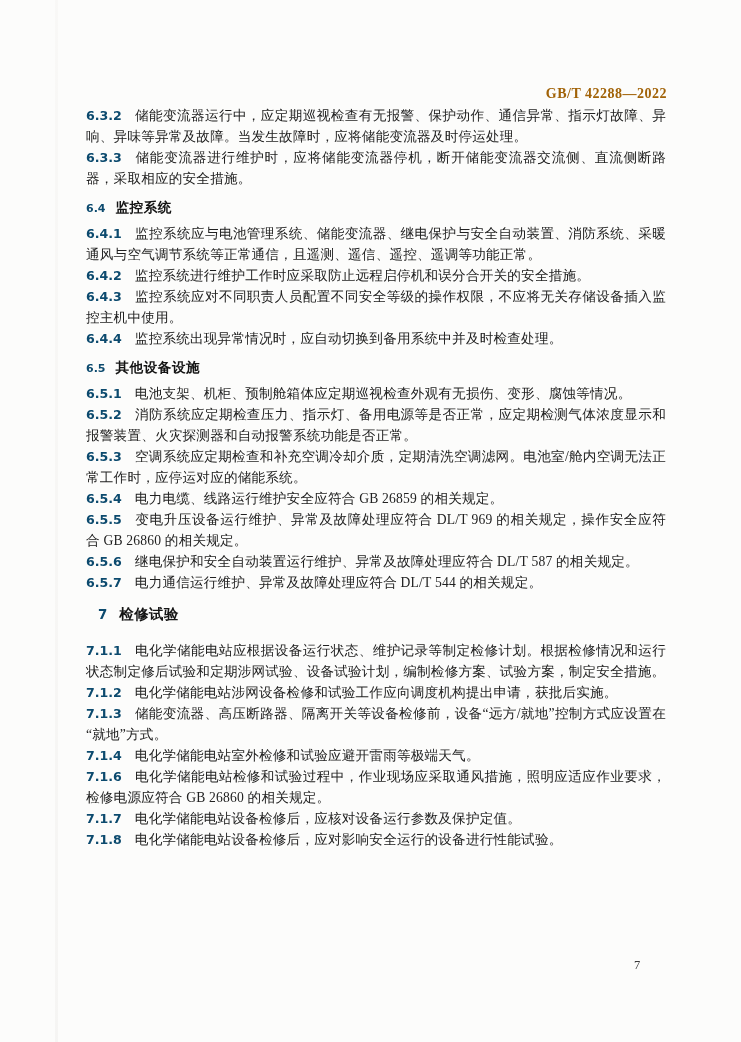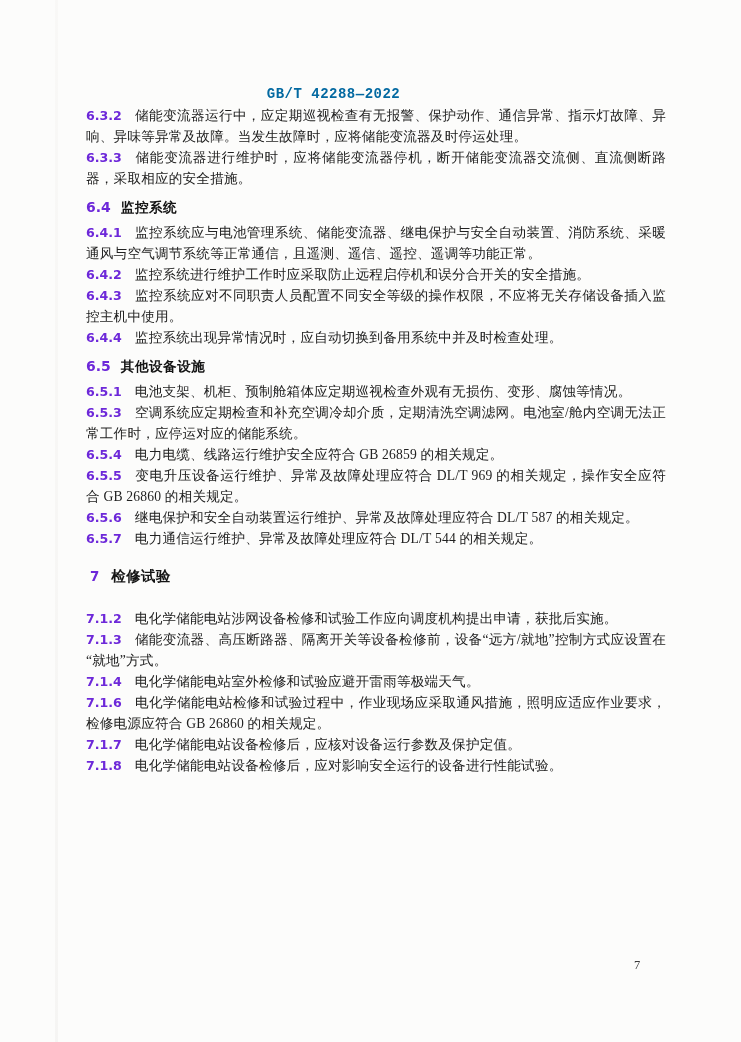--- a/index.html
+++ b/index.html
@@ -16,50 +16,50 @@
     overflow:hidden;
   }
   
   .scan-edge{
     position:absolute;left:55px;top:0;width:3px;height:100%;
     background:linear-gradient(#f6f5f3,#f1f0ee);
     opacity:.6;
   }
   .doc-header{
     position:absolute;top:86px;left:0;right:74px;
-    text-align:center;
-    font-family:Liberation Mono, monospace;
-    font-weight:bold;font-size:14px;letter-spacing:.5px;color:#0369a1;
+    text-align:right;
+    font-family:Liberation Serif, serif;
+    font-weight:bold;font-size:14px;letter-spacing:.5px;color:#a16207;
   }
   .content{
     position:absolute;top:105px;left:86px;width:580px;
   }
   p.clause{
     margin:0;
     font-size:13.6px;line-height:21px;
     text-align:justify;text-justify:inter-ideograph;
     letter-spacing:.2px;
     color:#212121;
   }
   .num{
     font-family:"DejaVu Sans","Liberation Sans",sans-serif;
-    font-weight:bold;font-size:12.6px;color:#6d28d9;
+    font-weight:bold;font-size:12.6px;color:#0c4a6e;
     margin-right:13px;letter-spacing:0;
   }
   p.h2{
     margin:8px 0 4px 0;
     font-family:"DejaVu Sans","Liberation Sans",sans-serif;
     font-weight:bold;font-size:13.6px;line-height:21px;color:#141414;
     letter-spacing:.5px;
   }
-  p.h2 .num{margin-right:10px;font-size:14px;}
+  p.h2 .num{margin-right:10px;font-size:11px;}
   p.h1{
-    margin:12px 0 16px 4px;
+    margin:12px 0 16px 12px;
     font-family:"DejaVu Sans","Liberation Sans",sans-serif;
-    font-weight:bold;font-size:14.4px;line-height:30px;color:#141414;
+    font-weight:bold;font-size:14.4px;line-height:18px;color:#141414;
     letter-spacing:.5px;
   }
   p.h1 .num{margin-right:12px;font-size:13.4px;}
   .page-number{
     position:absolute;top:958px;left:634px;
     font-size:12.5px;color:#3a3a3a;
     font-family:"Liberation Serif","DejaVu Serif",serif;
   }
 </style>
 </head>
@@ -84,35 +84,37 @@
     <p class="clause"><span class="num">6.4.2</span><span>监控系统进行维护工作时应采取防止远程启停机和误分合开关的安全措施。</span></p>
 
     <p class="clause"><span class="num">6.4.3</span><span>监控系统应对不同职责人员配置不同安全等级的操作权限，不应将无关存储设备插入监控主机中使用。</span></p>
 
     <p class="clause"><span class="num">6.4.4</span><span>监控系统出现异常情况时，应自动切换到备用系统中并及时检查处理。</span></p>
 
     <p class="h2"><span class="num">6.5</span><span>其他设备设施</span></p>
 
     <p class="clause"><span class="num">6.5.1</span><span>电池支架、机柜、预制舱箱体应定期巡视检查外观有无损伤、变形、腐蚀等情况。</span></p>
 
+    <p class="clause"><span class="num">6.5.2</span><span>消防系统应定期检查压力、指示灯、备用电源等是否正常，应定期检测气体浓度显示和报警装置、火灾探测器和自动报警系统功能是否正常。</span></p>
 
     <p class="clause"><span class="num">6.5.3</span><span>空调系统应定期检查和补充空调冷却介质，定期清洗空调滤网。电池室/舱内空调无法正常工作时，应停运对应的储能系统。</span></p>
 
     <p class="clause"><span class="num">6.5.4</span><span>电力电缆、线路运行维护安全应符合 GB 26859 的相关规定。</span></p>
 
     <p class="clause"><span class="num">6.5.5</span><span>变电升压设备运行维护、异常及故障处理应符合 DL/T 969 的相关规定，操作安全应符合 GB 26860 的相关规定。</span></p>
 
     <p class="clause"><span class="num">6.5.6</span><span>继电保护和安全自动装置运行维护、异常及故障处理应符合 DL/T 587 的相关规定。</span></p>
 
     <p class="clause"><span class="num">6.5.7</span><span>电力通信运行维护、异常及故障处理应符合 DL/T 544 的相关规定。</span></p>
 
 
     <p class="h1"><span class="num">7</span><span>检修试验</span></p>
 
 
+    <p class="clause"><span class="num">7.1.1</span><span>电化学储能电站应根据设备运行状态、维护记录等制定检修计划。根据检修情况和运行状态制定修后试验和定期涉网试验、设备试验计划，编制检修方案、试验方案，制定安全措施。</span></p>
 
     <p class="clause"><span class="num">7.1.2</span><span>电化学储能电站涉网设备检修和试验工作应向调度机构提出申请，获批后实施。</span></p>
 
     <p class="clause"><span class="num">7.1.3</span><span>储能变流器、高压断路器、隔离开关等设备检修前，设备“远方/就地”控制方式应设置在“就地”方式。</span></p>
 
     <p class="clause"><span class="num">7.1.4</span><span>电化学储能电站室外检修和试验应避开雷雨等极端天气。</span></p>
 
 
     <p class="clause"><span class="num">7.1.6</span><span>电化学储能电站检修和试验过程中，作业现场应采取通风措施，照明应适应作业要求，检修电源应符合 GB 26860 的相关规定。</span></p>
 

